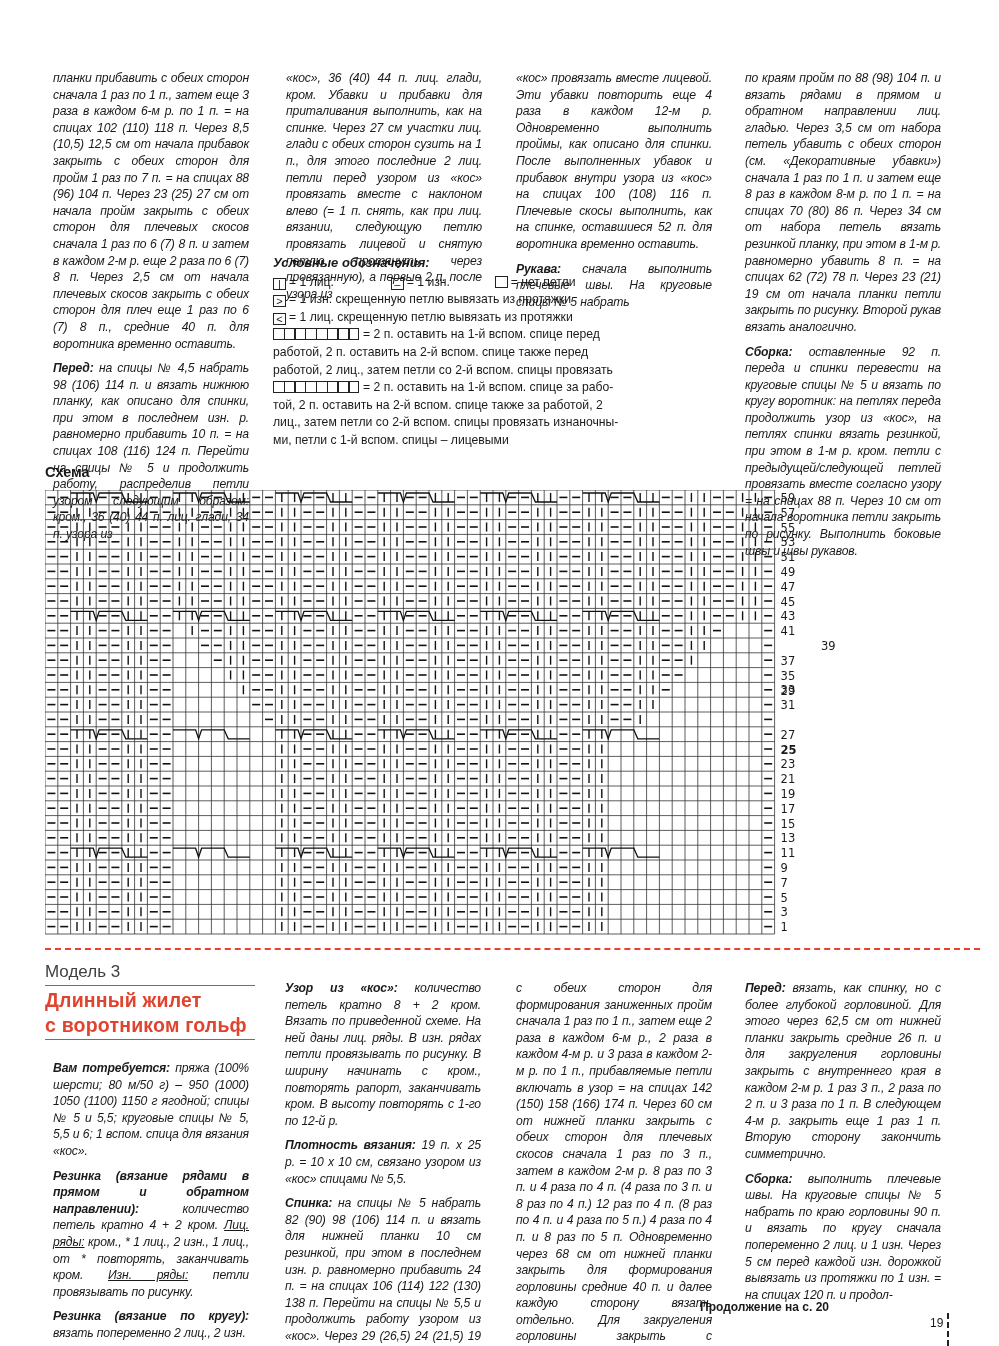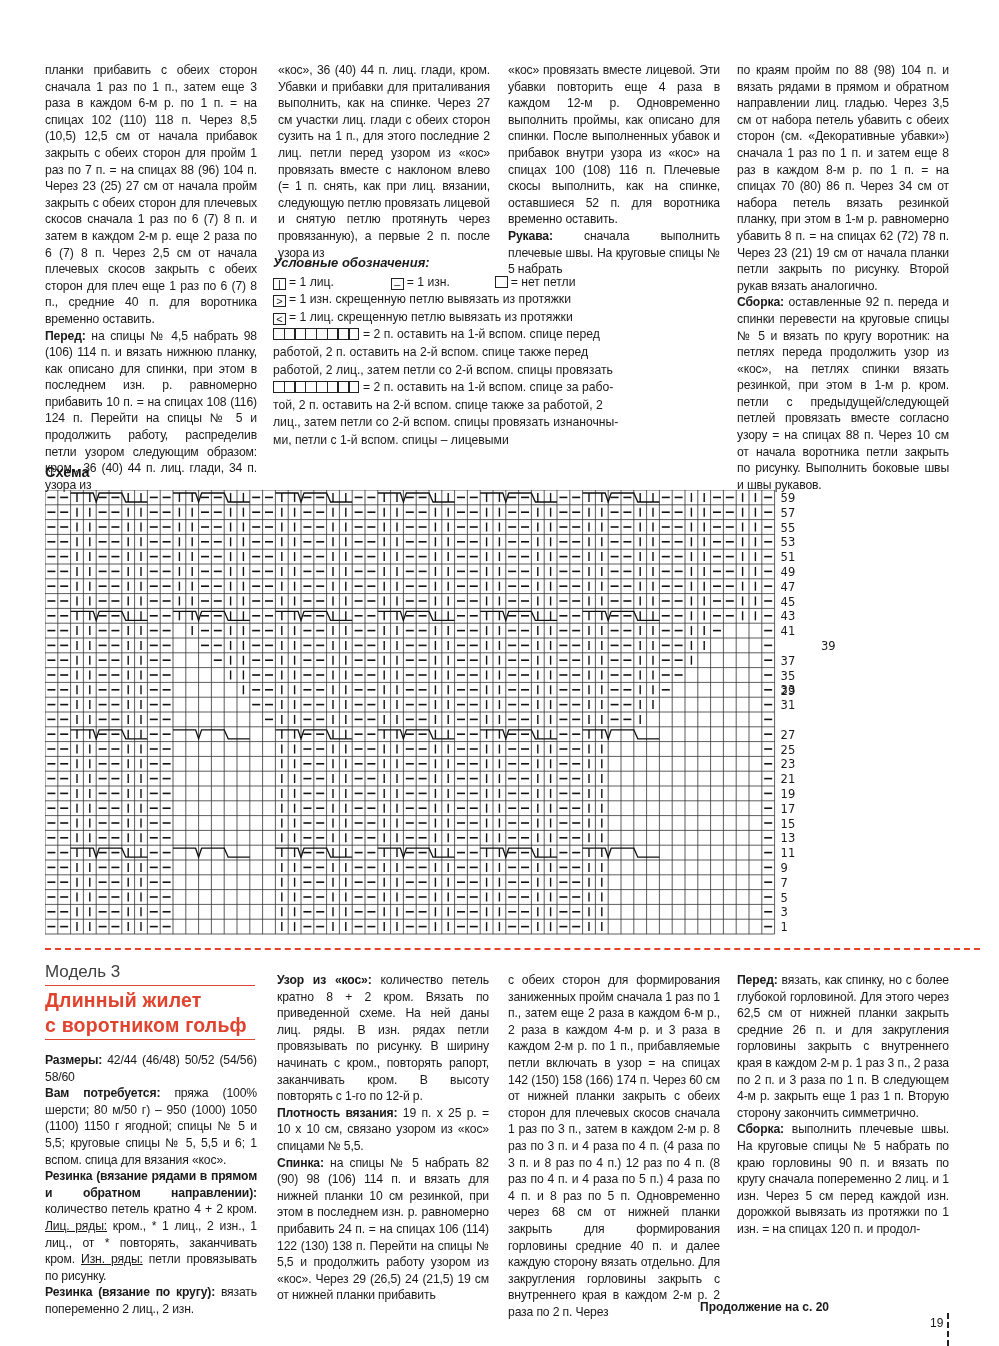--- a/index.html
+++ b/index.html
@@ -1,18 +1,18 @@
 <!DOCTYPE html>
 <html><head>
 <meta charset="utf-8">
 <style>
   html,body{margin:0;padding:0;background:#fff;}
   body{width:999px;height:1346px;position:relative;overflow:hidden;font-family:"Liberation Sans",sans-serif;color:#1a1a1a;}
   .col{position:absolute;font-size:12.2px;line-height:16.6px;text-align:justify;letter-spacing:-0.15px;}
-  .col p{margin:0;}
+  .col p{margin:8px;font-style:italic;}
   .col b{font-weight:bold;}
   .col u{text-decoration:underline;}
   .legend{position:absolute;left:273px;top:254px;width:360px;font-size:12.2px;line-height:17.6px;}
   .legend .ttl{font-weight:bold;font-style:italic;font-size:13px;margin-bottom:2px;}
   .legend .row{white-space:nowrap;}
   .sym{display:inline-block;width:13px;height:12px;border:1.3px solid #222;vertical-align:-2px;position:relative;font-size:11px;line-height:11px;text-align:center;box-sizing:border-box;margin-right:3px;}
   .cable{display:inline-block;height:12px;width:86px;border:1.3px solid #222;vertical-align:-2px;box-sizing:border-box;margin-right:4px;background:repeating-linear-gradient(90deg,transparent 0 9.5px,#222 9.5px 10.8px);}
   .schema-title{position:absolute;left:45px;top:464px;font-weight:bold;font-size:14.5px;}
   #grid{position:absolute;left:45px;top:490px;}
   .rownum{position:absolute;font-size:11.5px;font-family:"DejaVu Sans",sans-serif;}
@@ -1544,21 +1544,20 @@
 
 <div class="model">Модель 3</div>
 <div class="mline" style="top:985px"></div>
 <div class="title">
   <div>Длинный жилет</div>
   <div>с воротником гольф</div>
 </div>
 <div class="mline" style="top:1039px"></div>
 
 <div class="col" style="left:45px;top:1052px;width:212px;">
-    <p><b>Размеры:</b><span> 42/44 (46/48) 50/52 (54/56) 58/60</span></p>
     <p><b>Вам потребуется:</b><span> пряжа (100% шерсти; 80 м/50 г) – 950 (1000) 1050 (1100) 1150 г ягодной; спицы № 5 и 5,5; круговые спицы № 5, 5,5 и 6; 1 вспом. спица для вязания «кос».</span></p>
     <p><b>Резинка (вязание рядами в прямом и обратном направлении):</b><span> количество петель кратно 4 + 2 кром. </span><u>Лиц. ряды:</u><span> кром., * 1 лиц., 2 изн., 1 лиц., от * повторять, заканчивать кром. </span><u>Изн. ряды:</u><span> петли провязывать по рисунку.</span></p>
     <p><b>Резинка (вязание по кругу):</b><span> вязать попеременно 2 лиц., 2 изн.</span></p>
   </div>
 <div class="col" style="left:277px;top:972px;width:212px;">
     <p><b>Узор из «кос»:</b><span> количество петель кратно 8 + 2 кром. Вязать по приведенной схеме. На ней даны лиц. ряды. В изн. рядах петли провязывать по рисунку. В ширину начинать с кром., повторять рапорт, заканчивать кром. В высоту повторять с 1-го по 12-й р.</span></p>
     <p><b>Плотность вязания:</b><span> 19 п. x 25 р. = 10 x 10 см, связано узором из «кос» спицами № 5,5.</span></p>
     <p><b>Спинка:</b><span> на спицы № 5 набрать 82 (90) 98 (106) 114 п. и вязать для нижней планки 10 см резинкой, при этом в последнем изн. р. равномерно прибавить 24 п. = на спицах 106 (114) 122 (130) 138 п. Перейти на спицы № 5,5 и продолжить работу узором из «кос». Через 29 (26,5) 24 (21,5) 19 см от нижней планки прибавить</span></p>
   </div>
 <div class="col" style="left:508px;top:972px;width:212px;">
@@ -1583,21 +1582,21 @@
 <div class="rownum" style="left: 780.6px; top: 594.6px;">45</div>
 <div class="rownum" style="left: 780.6px; top: 609.4px;">43</div>
 <div class="rownum" style="left: 780.6px; top: 624.2px;">41</div>
 <div class="rownum" style="left: 821px; top: 639px;">39</div>
 <div class="rownum" style="left: 780.6px; top: 653.8px;">37</div>
 <div class="rownum" style="left: 780.6px; top: 668.6px;">35</div>
 <div class="rownum" style="left: 780.6px; top: 683.4px;">33</div>
 <div class="rownum" style="left: 780.6px; top: 698.2px;">31</div>
 <div class="rownum" style="left: 780.6px; top: 684px;">29</div>
 <div class="rownum" style="left: 780.6px; top: 727.8px;">27</div>
-<div class="rownum" style="left: 780.6px; top: 742.6px;">25</div>
+<div class="rownum" style="left: 780.6px; top: 742.6px; font-weight: bold;">25</div>
 <div class="rownum" style="left: 780.6px; top: 757.4px;">23</div>
 <div class="rownum" style="left: 780.6px; top: 772.2px;">21</div>
 <div class="rownum" style="left: 780.6px; top: 787px;">19</div>
 <div class="rownum" style="left: 780.6px; top: 801.8px;">17</div>
 <div class="rownum" style="left: 780.6px; top: 816.6px;">15</div>
 <div class="rownum" style="left: 780.6px; top: 831.4px;">13</div>
 <div class="rownum" style="left: 780.6px; top: 846.2px;">11</div>
 <div class="rownum" style="left: 780.6px; top: 861px;">9</div>
 <div class="rownum" style="left: 780.6px; top: 875.8px;">7</div>
 <div class="rownum" style="left: 780.6px; top: 890.6px;">5</div>

